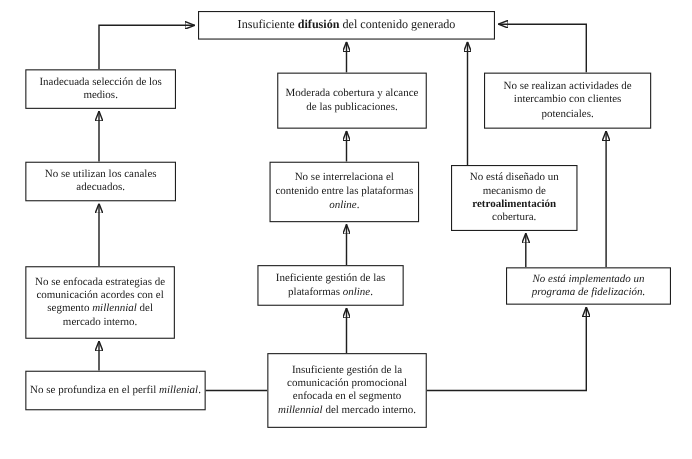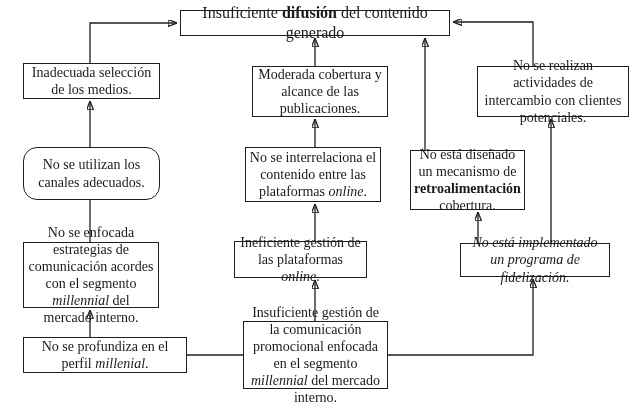--- a/index.html
+++ b/index.html
@@ -14,25 +14,25 @@
   }
   .node {
     position: absolute;
     box-sizing: border-box;
     border: 1px solid #1f1f1f;
     background: #ffffff;
     display: flex;
     align-items: center;
     justify-content: center;
     text-align: center;
-    font-size: 14px;
+    font-size: 10px;
     line-height: 1.22;
     padding: 1px 3px;
   }
-  .node.title { font-size: 16px; }
+  .node.title { font-size: 11px; }
   .it { font-style: italic; }
   .bd { font-weight: bold; }
   #edges {
     position: absolute;
     left: 0; top: 0;
     width: 629px; height: 417px;
   }
   #edges path {
     fill: none;
     stroke: #1f1f1f;
@@ -67,21 +67,21 @@
   </svg>
 
   <div class="node title" style="left:180px; top:10px; width:270px; height:26px;">
     <span><span>Insuficiente </span><span class="bd">difusión</span><span> del contenido generado</span></span>
   </div>
 
   <div class="node" style="left:23px; top:63px; width:137px; height:36px;">
     <span><span>Inadecuada selección de los medios.</span></span>
   </div>
 
-  <div class="node" style="left:23px; top:147px; width:137px; height:53px;border-radius:14px;">
+  <div class="node" style="left:23px; top:147px; width:137px; height:36px;">
     <span><span>No se utilizan los canales adecuados.</span></span>
   </div>
 
   <div class="node" style="left:23px; top:242px; width:136px; height:66px;">
     <span><span>No se enfocada estrategias de comunicación acordes con el segmento </span><span class="it">millennial</span><span> del mercado interno.</span></span>
   </div>
 
   <div class="node" style="left:23px; top:337px; width:164px; height:36px;">
     <span><span>No se profundiza en el perfil </span><span class="it">millenial</span><span>.</span></span>
   </div>
@@ -95,21 +95,21 @@
   </div>
 
   <div class="node" style="left:234px; top:241px; width:133px; height:37px;">
     <span><span>Ineficiente gestión de las plataformas </span><span class="it">online</span><span>.</span></span>
   </div>
 
   <div class="node" style="left:243px; top:321px; width:145px; height:68px;">
     <span><span>Insuficiente gestión de la comunicación promocional enfocada en el segmento </span><span class="it">millennial</span><span> del mercado interno.</span></span>
   </div>
 
-  <div class="node" style="left:477px; top:66px; width:152px; height:51px;">
+  <div class="node" style="left:440px; top:66px; width:152px; height:51px;">
     <span><span>No se realizan actividades de intercambio con clientes potenciales.</span></span>
   </div>
 
   <div class="node" style="left:410px; top:150px; width:115px; height:60px;">
     <span><span>No está diseñado un mecanismo de </span><span class="bd">retroalimentación</span><span> cobertura.</span></span>
   </div>
 
   <div class="node" style="left:460px; top:243px; width:150px; height:34px;font-style:italic;">
     <span><span>No está implementado un programa de fidelización.</span></span>
   </div>

